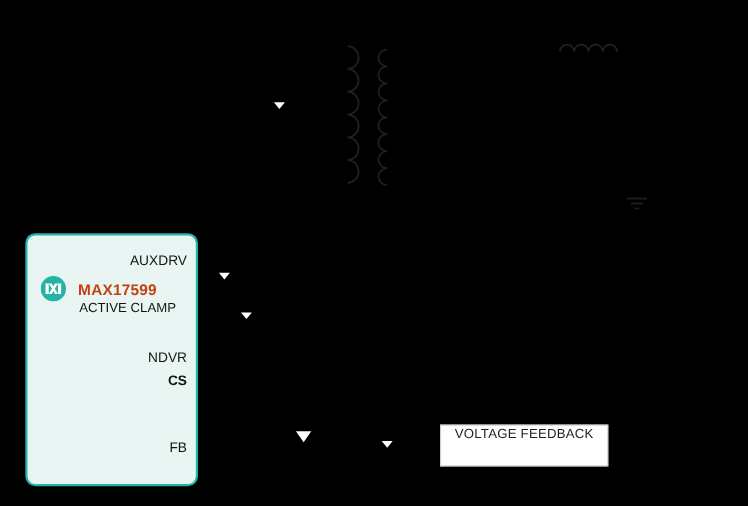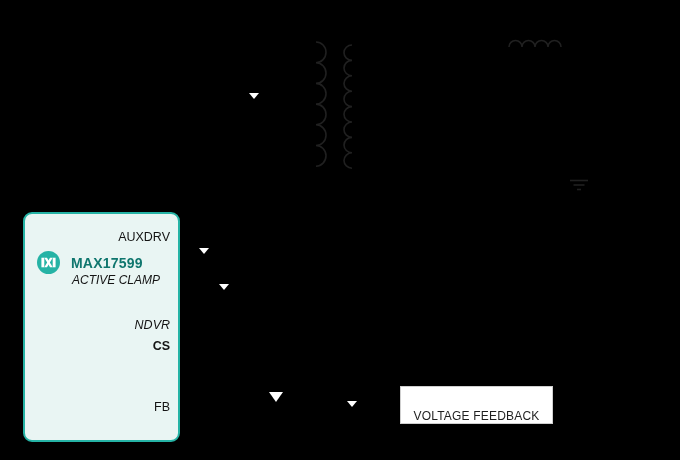--- a/index.html
+++ b/index.html
@@ -32,44 +32,44 @@
   .controller-box {
     position:absolute; left:23px; top:212px; width:157px; height:230px;
     background:#e9f5f3;
     border:2.5px solid #25b3a5;
     border-radius:9px;
     box-sizing:border-box;
   }
   .logo { position:absolute; left:12px; top:37px; width:23px; height:23px; }
   .part-number {
     position:absolute; left:46px; top:41px;
-    font-size:14px; font-weight:bold; color:#0f766e; letter-spacing:0.2px;
+    font-size:14px; font-weight:bold; color:#c2410c; letter-spacing:0.2px;
     white-space:nowrap;
   }
   .subtitle1, .subtitle2 {
     position:absolute; left:47px;
     font-size:12px; color:#141414; white-space:nowrap;
   }
-  .subtitle1 { top:59px;font-style:italic; }
+  .subtitle1 { top:59px; }
   .subtitle2 { top:72px; }
   .pin-label {
     position:absolute; right:8px;
     font-size:12.5px; font-weight:500; color:#141414;
     white-space:nowrap;
   }
   .pin-auxdrv { top:16px; }
-  .pin-ndvr   { top:104px;font-style:italic; }
+  .pin-ndvr   { top:104px; }
   .pin-cs     { top:125px;font-weight:bold; }
   .pin-fb     { top:186px; }
 
   
   .fb-box {
     position:absolute; left:400px; top:386px; width:153px; height:38px;
     background:#ffffff; border:1px solid #cfcfcf; box-sizing:border-box;
-    display:flex; align-items:flex-end; justify-content:center;
+    display:flex; align-items:flex-start; justify-content:center;
   }
   .fb-label {
     font-size:12px; font-weight:500; color:#1f1f1f; letter-spacing:0.2px;
     white-space:nowrap;
   }
 </style>
 </head>
 <body>
 
 <div class="canvas">

